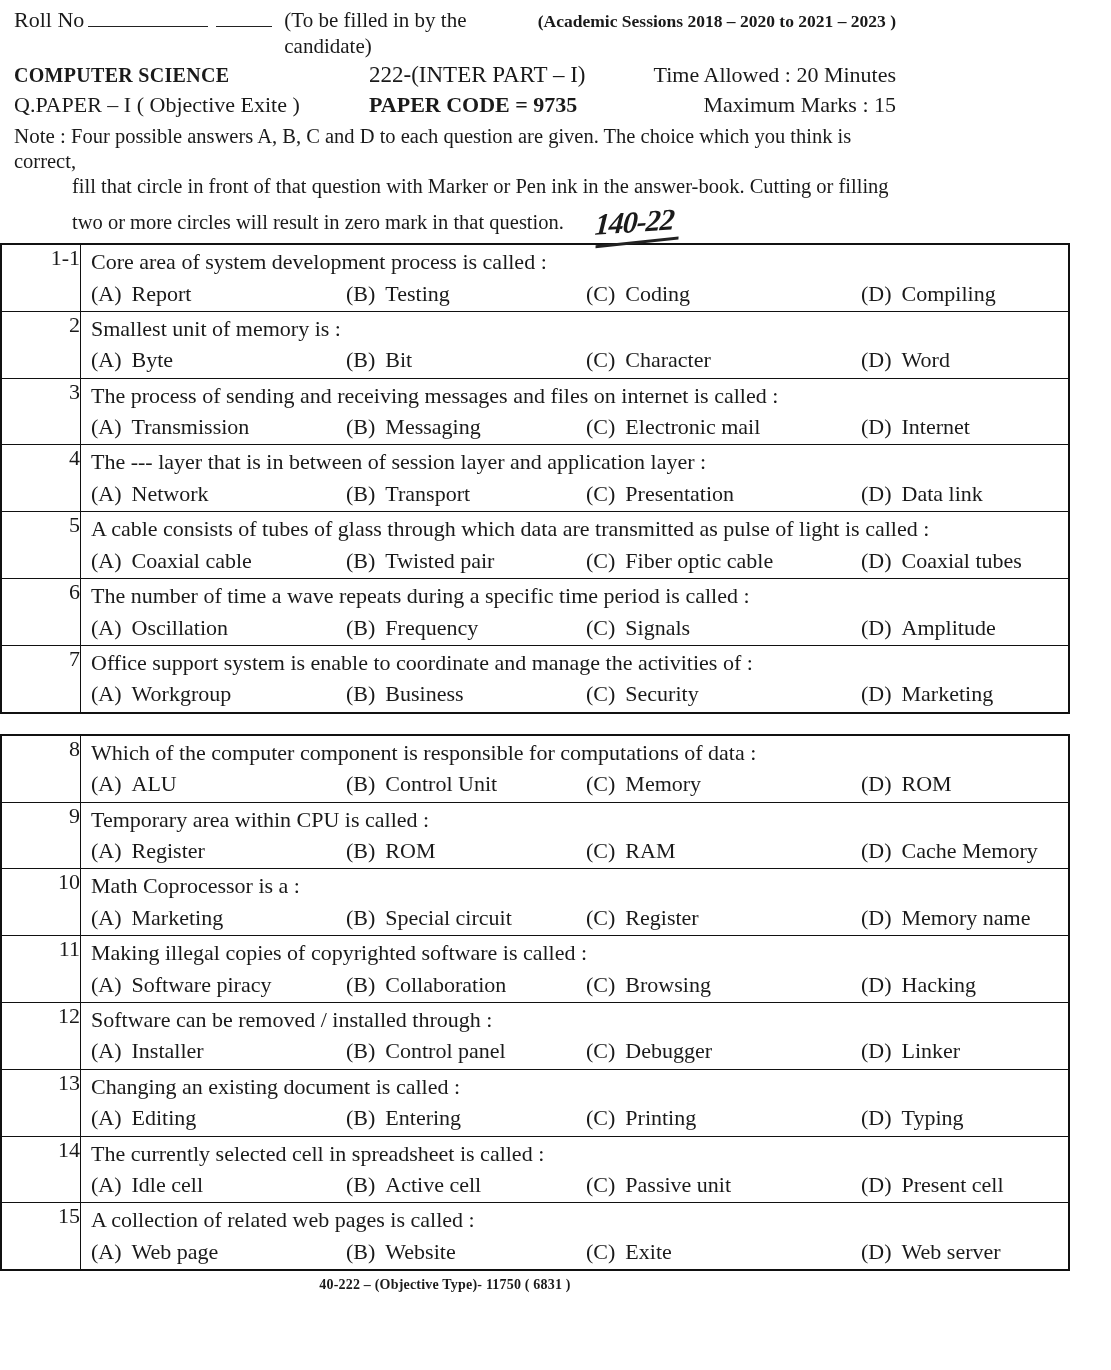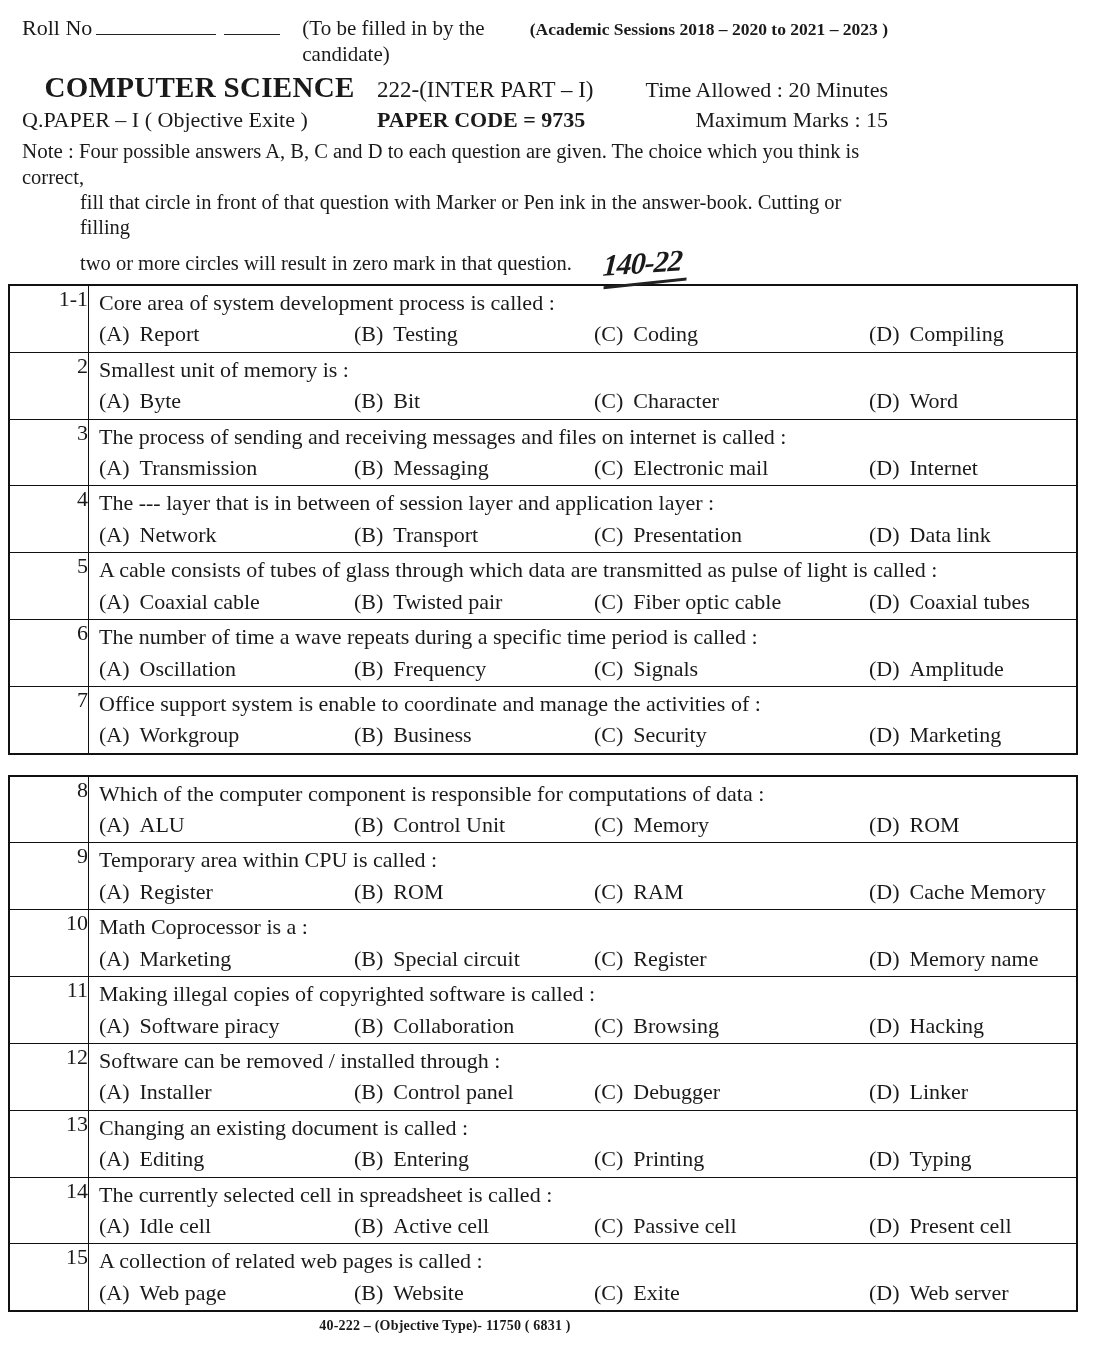--- a/index.html
+++ b/index.html
@@ -12,21 +12,21 @@
     height: 1370px;
     font-family: "Liberation Serif", serif;
     color: #1a1a1a;
     position: relative;
     overflow: hidden;
   }
   .page {
     width: 910px;
     height: 1370px;
     position: relative;
-    padding: 8px;
+    padding: 0;
     box-sizing: border-box;
   }
 
   
   .header {
     padding: 6px 14px 0 14px;
     font-size: 22px;
     line-height: 1.26;
   }
   .hdr-row {
@@ -60,24 +60,23 @@
     font-size: 17.5px;
     white-space: nowrap;
   }
   .row2 {
     display: flex;
     align-items: baseline;
     margin-top: 1px;
   }
   .subject {
     font-weight: bold;
-    font-size: 29px;
+    font-size: 20px;
     letter-spacing: 0.3px;
     width: 355px;
-    text-align: center;
   }
   .paper-part {
     font-size: 23px;
     flex: 1;
   }
   .time-allowed {
     font-size: 22px;
     white-space: nowrap;
   }
   .row3 {
@@ -194,21 +193,21 @@
 <body>
 
 <div class="page">
 
   <div class="header">
 
     <div class="hdr-row">
       <span class="roll-line">
         <span>Roll No</span><span class="uline-long"></span><span class="uline-short"></span>
       </span>
-      <span class="paren-note" style="margin-left:18px;">(To be filled in by the candidate)</span>
+      <span class="paren-note" style="margin-left:8px;">(To be filled in by the candidate)</span>
       <span class="bold-small" style="">(Academic Sessions 2018 – 2020 to 2021 – 2023 )</span>
     </div>
 
     <div class="row2">
       <span class="subject">COMPUTER SCIENCE</span>
       <span class="paper-part">222-(INTER PART – I)</span>
       <span class="time-allowed">Time Allowed  :  20 Minutes</span>
     </div>
 
     <div class="row3">
@@ -574,21 +573,21 @@
             <span class="opt o1">
                 <span class="lab">(A)</span>
                 <span>Idle cell</span>
               </span>
             <span class="opt o2">
                 <span class="lab">(B)</span>
                 <span>Active cell</span>
               </span>
             <span class="opt o3">
                 <span class="lab">(C)</span>
-                <span>Passive cell</span>
+                <span>Passive unit</span>
               </span>
             <span class="opt o4">
                 <span class="lab">(D)</span>
                 <span>Present cell</span>
               </span>
           </div>
         </td>
       </tr>
 
       <tr>

